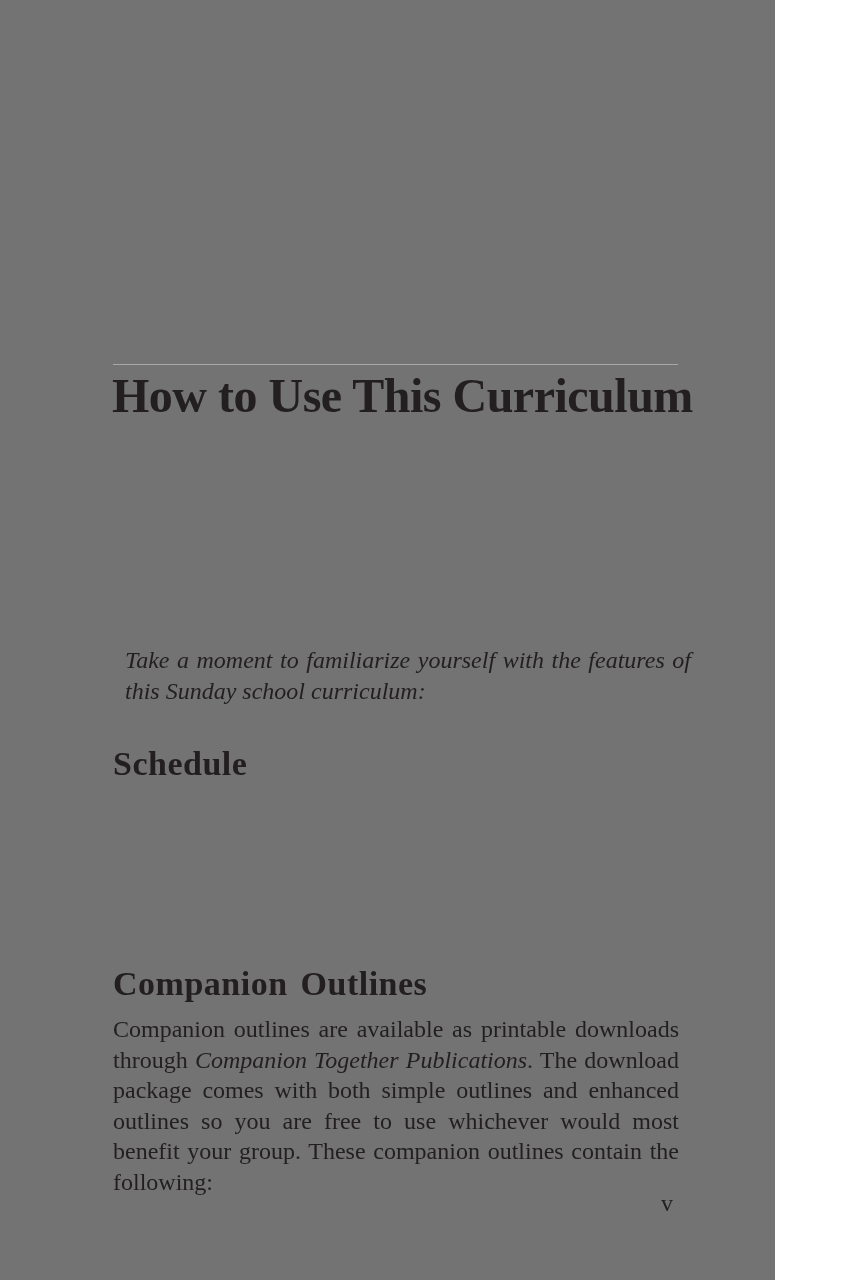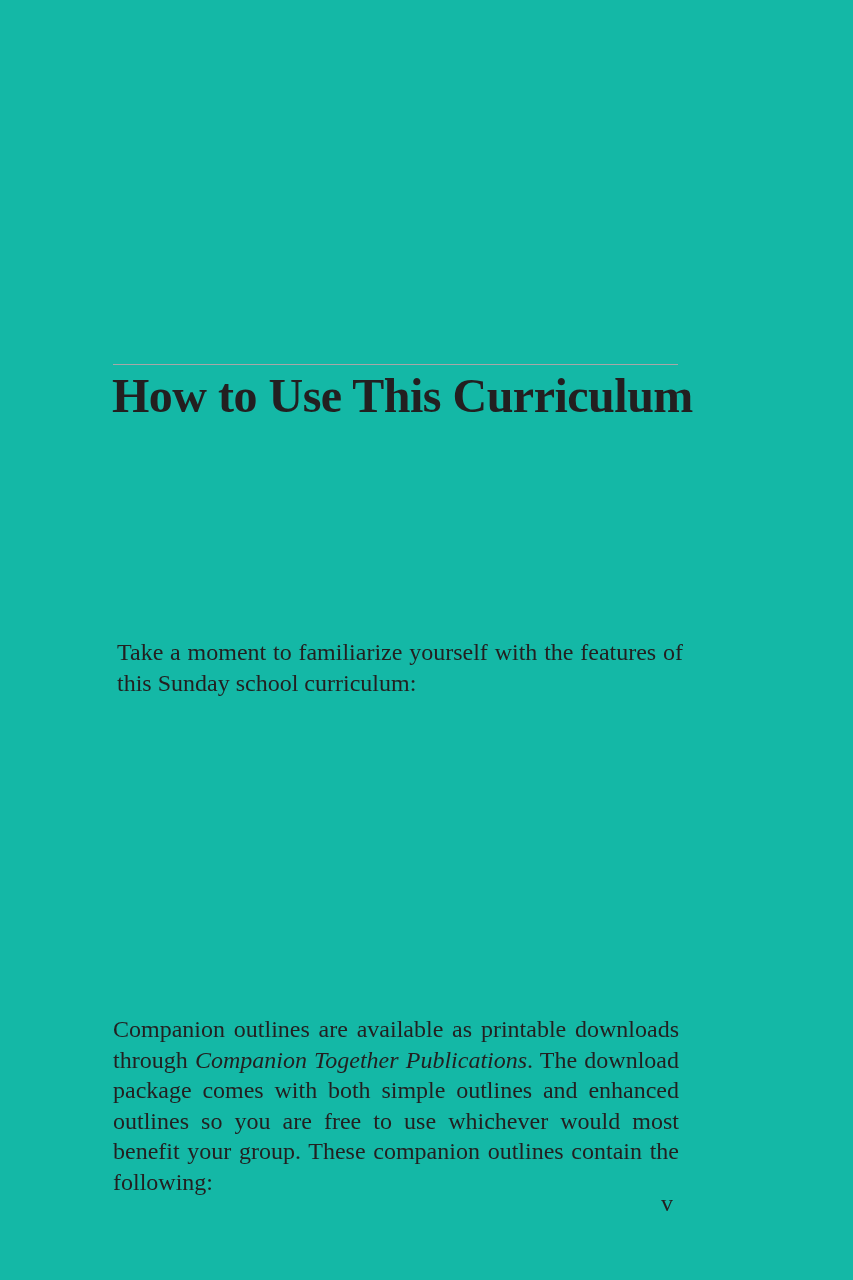--- a/index.html
+++ b/index.html
@@ -2,23 +2,23 @@
 <html><head>
 <meta charset="utf-8">
 <style>
   html, body {
     margin: 0;
     padding: 0;
     background: #ffffff;
   }
   .page {
     position: relative;
-    width: 853px;
+    width: 775px;
     height: 1280px;
-    background: #14b8a6;
+    background: #737373;
     color: #231f20;
     font-family: "Liberation Serif", "DejaVu Serif", serif;
     overflow: hidden;
   }
   .rule {
     position: absolute;
     top: 364px;
     left: 113px;
     width: 565px;
     height: 0;
@@ -35,25 +35,26 @@
     font-weight: bold;
     letter-spacing: -0.5px;
     white-space: nowrap;
     color: #231f20;
   }
   .intro {
     position: absolute;
     top: 633px;
     left: 113px;
     width: 566px;
-    margin: 4px;
+    margin: 12px;
     font-size: 24px;
     line-height: 30.5px;
     text-align: justify;
     color: #231f20;
+    font-style: italic;
   }
   .section-heading {
     position: absolute;
     left: 113px;
     margin: 0;
     font-size: 34px;
     line-height: 1;
     font-weight: bold;
     letter-spacing: 0.5px;
     word-spacing: 4px;
@@ -92,20 +93,22 @@
 <body>
 
 <div class="page">
 
   <div class="rule"></div>
 
   <h1 class="chapter-title">How to Use This Curriculum</h1>
 
   <p class="intro">Take a moment to familiarize yourself with the features of this Sunday school curriculum:</p>
 
+  <h2 class="section-heading heading-schedule">Schedule</h2>
 
 
+  <h2 class="section-heading heading-companion">Companion Outlines</h2>
 
   <p class="section-body body-companion"><span>Companion outlines are available as printable downloads through </span><em>Companion Together Publications</em><span>. The download package comes with both simple outlines and enhanced outlines so you are free to use whichever would most benefit your group. These companion outlines contain the following:</span></p>
 
   <div class="page-number">v</div>
 
 </div>
 
 </body></html>

